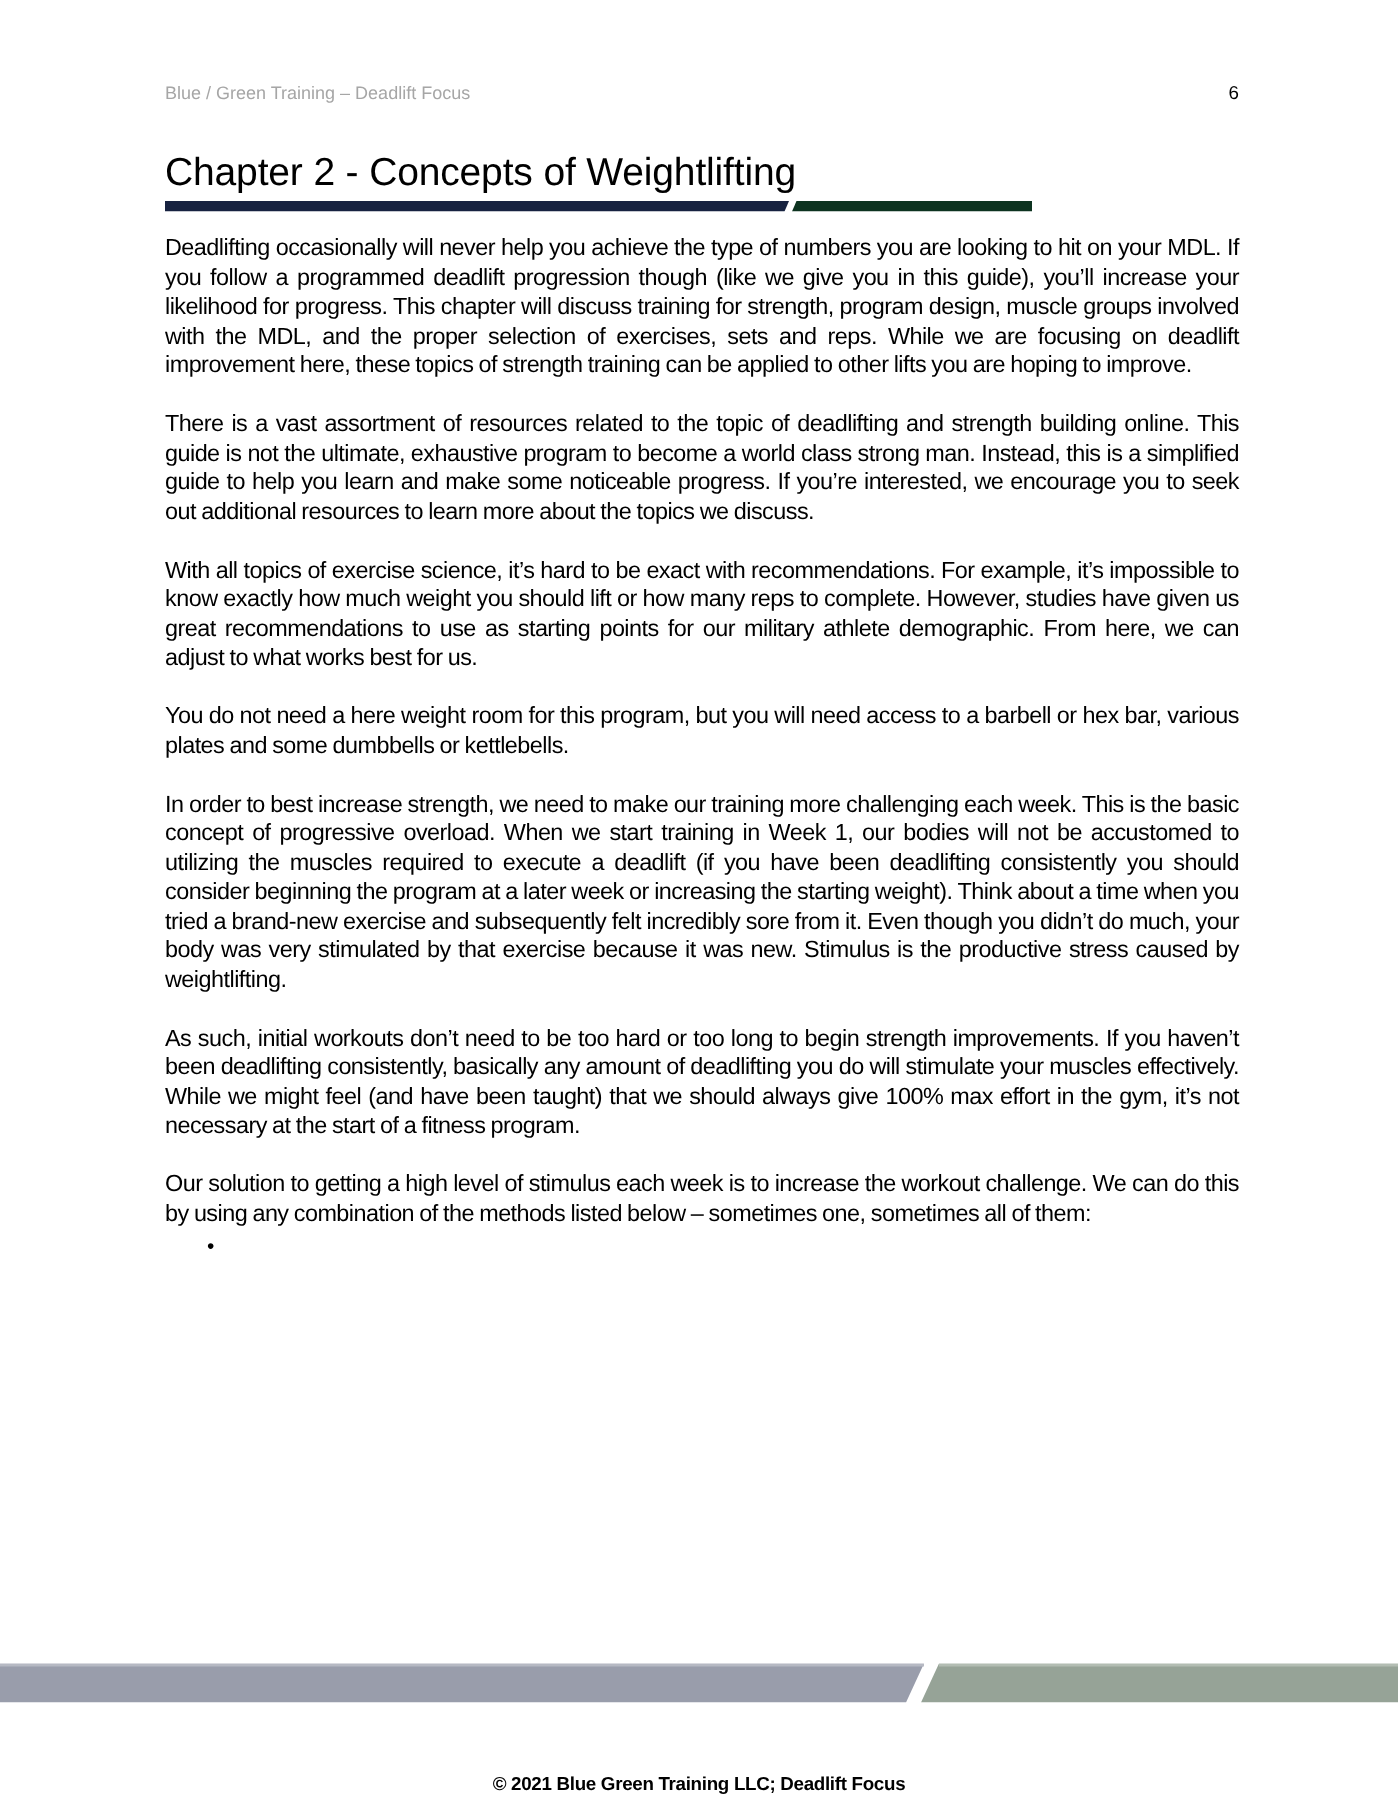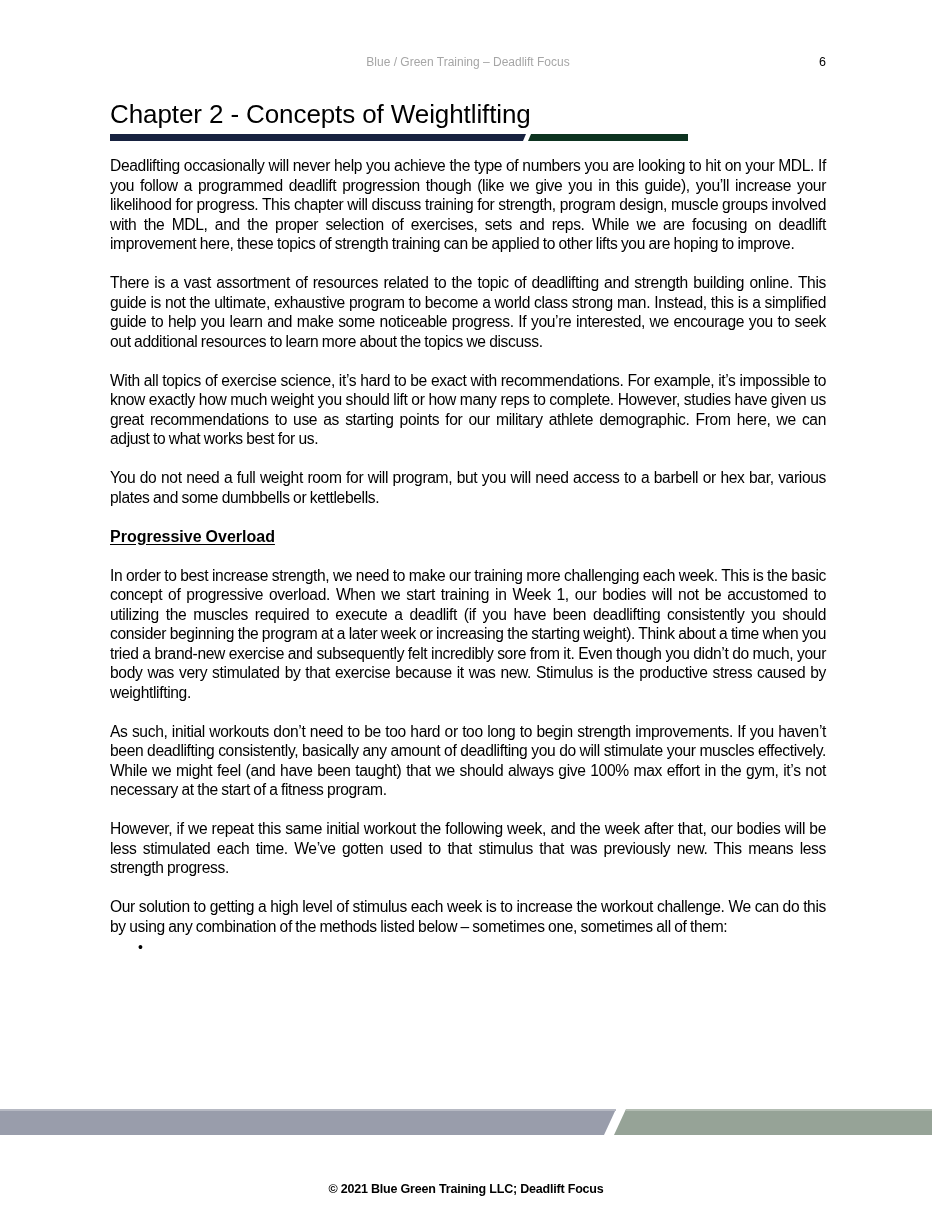--- a/index.html
+++ b/index.html
@@ -16,21 +16,20 @@
       color: #000;
     }
     .running-header {
       position: absolute;
       top: 55px;
       left: 110px;
       width: 716px;
       height: 16px;
       font-size: 12px;
       color: #a6a6a6;
-      text-align: center;
     }
     .running-header .page-num {
       position: absolute;
       right: 0;
       top: 0;
       color: #000;
       font-size: 12.5px;
     }
     .chapter-title {
       position: absolute;
@@ -121,27 +120,25 @@
 
 <svg class="title-rule" width="578" height="7" viewBox="0 0 578 7">
   <polygon points="0,0 416,0 413,7 0,7" fill="#172240"></polygon>
   <polygon points="421,0 578,0 578,7 418,7" fill="#0d3320"></polygon>
 </svg>
 
 <div class="content">
   <p>Deadlifting occasionally will never help you achieve the type of numbers you are looking to hit on your MDL. If you follow a programmed deadlift progression though (like we give you in this guide), you’ll increase your likelihood for progress. This chapter will discuss training for strength, program design, muscle groups involved with the MDL, and the proper selection of exercises, sets and reps. While we are focusing on deadlift improvement here, these topics of strength training can be applied to other lifts you are hoping to improve.</p>
   <p>There is a vast assortment of resources related to the topic of deadlifting and strength building online. This guide is not the ultimate, exhaustive program to become a world class strong man. Instead, this is a simplified guide to help you learn and make some noticeable progress. If you’re interested, we encourage you to seek out additional resources to learn more about the topics we discuss.</p>
   <p>With all topics of exercise science, it’s hard to be exact with recommendations. For example, it’s impossible to know exactly how much weight you should lift or how many reps to complete. However, studies have given us great recommendations to use as starting points for our military athlete demographic. From here, we can adjust to what works best for us.</p>
-  <p>You do not need a full weight room for will program, but you will need access to a barbell or hex bar, various plates and some dumbbells or kettlebells.</p>
+  <p>You do not need a here weight room for this program, but you will need access to a barbell or hex bar, various plates and some dumbbells or kettlebells.</p>
 
-  <h2 class="section-heading">Progressive Overload</h2>
 
   <p>In order to best increase strength, we need to make our training more challenging each week. This is the basic concept of progressive overload. When we start training in Week 1, our bodies will not be accustomed to utilizing the muscles required to execute a deadlift (if you have been deadlifting consistently you should consider beginning the program at a later week or increasing the starting weight). Think about a time when you tried a brand-new exercise and subsequently felt incredibly sore from it. Even though you didn’t do much, your body was very stimulated by that exercise because it was new. Stimulus is the productive stress caused by weightlifting.</p>
   <p>As such, initial workouts don’t need to be too hard or too long to begin strength improvements. If you haven’t been deadlifting consistently, basically any amount of deadlifting you do will stimulate your muscles effectively. While we might feel (and have been taught) that we should always give 100% max effort in the gym, it’s not necessary at the start of a fitness program.</p>
-  <p>However, if we repeat this same initial workout the following week, and the week after that, our bodies will be less stimulated each time. We’ve gotten used to that stimulus that was previously new. This means less strength progress.</p>
   <p>Our solution to getting a high level of stimulus each week is to increase the workout challenge. We can do this by using any combination of the methods listed below – sometimes one, sometimes all of them:</p>
 
   <ul class="bullets">
     <li>
       <span class="bullet">•</span>
     </li>
   </ul>
 </div>
 
 <svg class="footer-band" width="932" height="26" viewBox="0 0 932 26">

